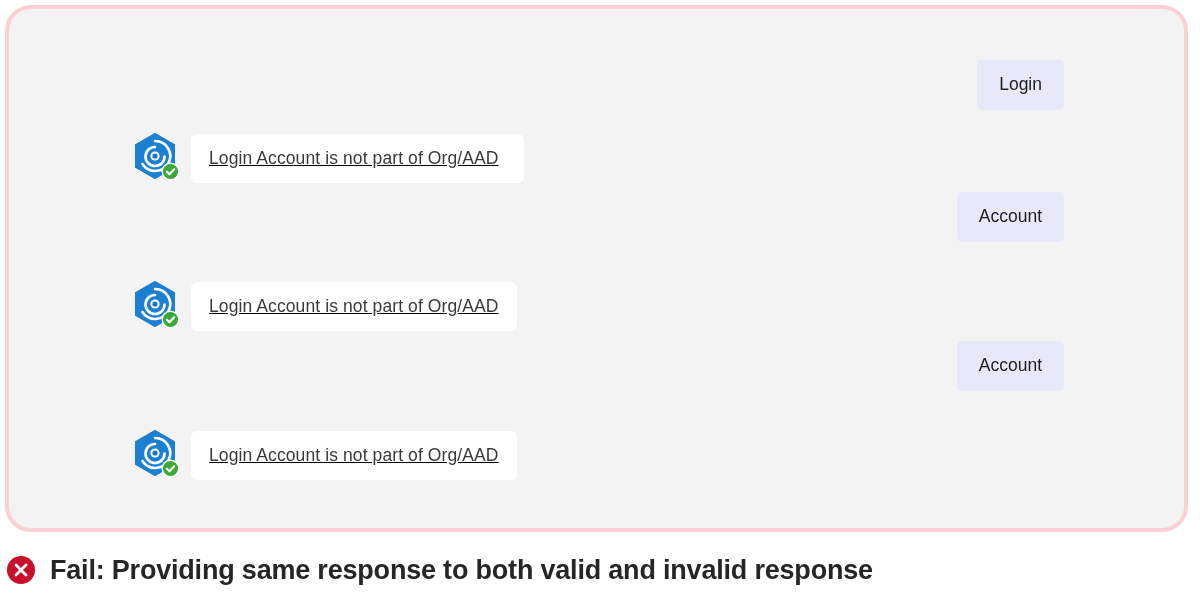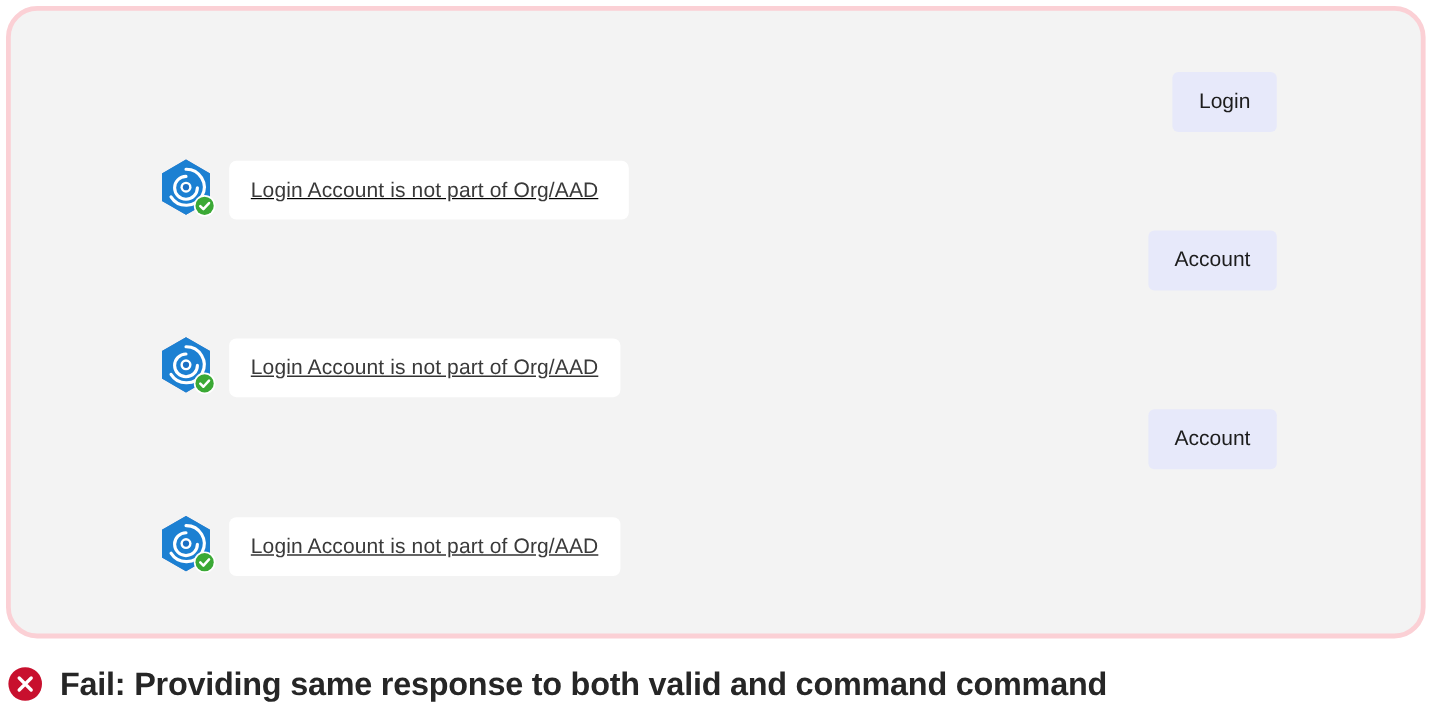--- a/index.html
+++ b/index.html
@@ -191,16 +191,16 @@
     </div>
   </div>
 
   <div class="caption">
     <span class="caption-icon">
       <svg width="30" height="30" viewBox="0 0 30 30" xmlns="http://www.w3.org/2000/svg">
         <circle cx="15" cy="15" r="14" fill="#c8102e"></circle>
         <path d="M10 10 L20 20 M20 10 L10 20" stroke="#ffffff" stroke-width="2.8" stroke-linecap="round"></path>
       </svg>
     </span>
-    <span class="caption-text">Fail: Providing same response to both valid and command command</span>
+    <span class="caption-text">Fail: Providing same response to both valid and invalid response</span>
   </div>
 
 </div>
 
 </body></html>

